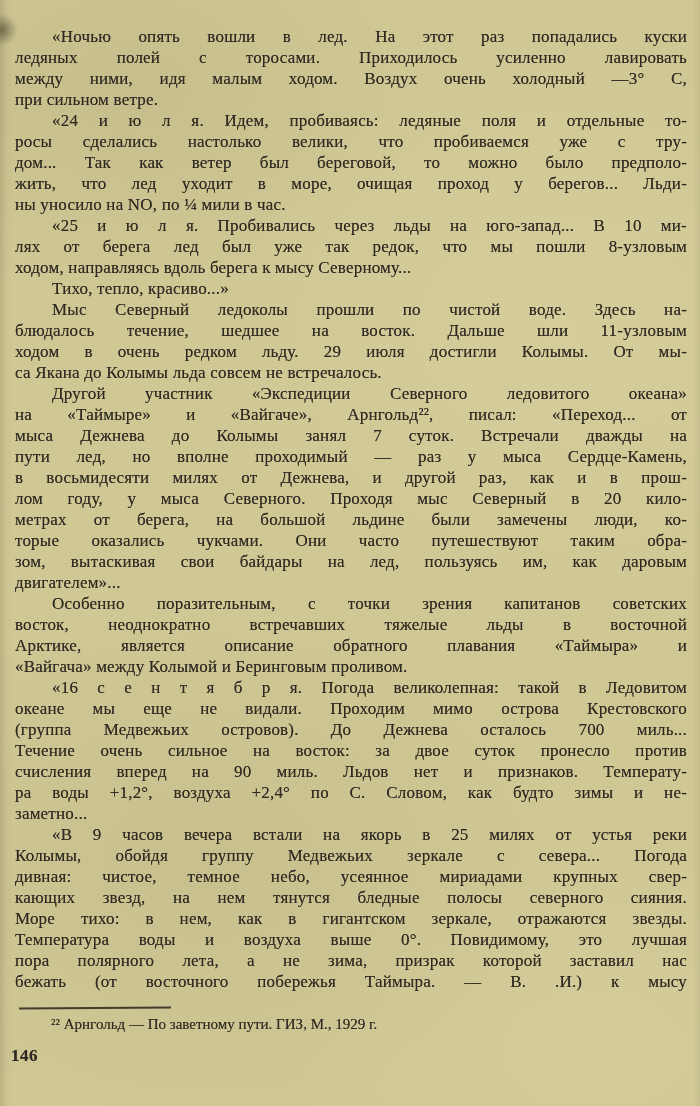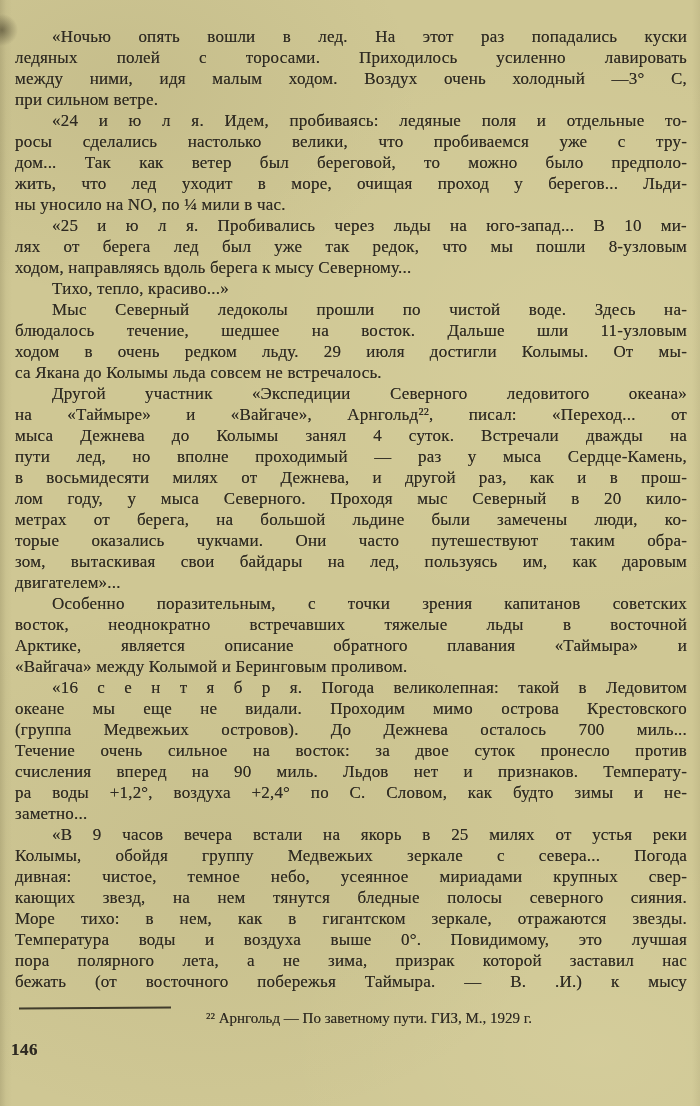--- a/index.html
+++ b/index.html
@@ -52,25 +52,25 @@
   }
   .footnote-rule {
     margin-top: 15px;
     margin-left: 4px;
     width: 152px;
     height: 0;
     border-top: 2px solid rgba(40,36,26,0.85);
     transform: rotate(-0.3deg);
   }
   .footnote {
+    margin-top: 6px;
     font-size: 15px;
     line-height: 19px;
     text-indent: 36px;
     text-shadow: 0 0 0.5px rgba(43,39,30,0.55);
-    text-align: center;
   }
   .page-number {
     margin-top: 12px;
     margin-left: -4px;
     font-size: 17px;
     font-weight: bold;
     letter-spacing: 0.5px;
     text-shadow: 0 0 0.5px rgba(43,39,30,0.6);
   }
 </style>
@@ -91,21 +91,21 @@
       <div class="line first">«25 и ю л я. Пробивались через льды на юго-запад... В 10 ми-</div>
       <div class="line">лях от берега лед был уже так редок, что мы пошли 8-узловым</div>
       <div class="line last">ходом, направляясь вдоль берега к мысу Северному...</div>
       <div class="line first last">Тихо, тепло, красиво...»</div>
       <div class="line first">Мыс Северный ледоколы прошли по чистой воде. Здесь на-</div>
       <div class="line">блюдалось течение, шедшее на восток. Дальше шли 11-узловым</div>
       <div class="line">ходом в очень редком льду. 29 июля достигли Колымы. От мы-</div>
       <div class="line last">са Якана до Колымы льда совсем не встречалось.</div>
       <div class="line first">Другой участник «Экспедиции Северного ледовитого океана»</div>
       <div class="line">на «Таймыре» и «Вайгаче», Арнгольд²², писал: «Переход... от</div>
-      <div class="line">мыса Дежнева до Колымы занял 4 суток. Встречали дважды на</div>
+      <div class="line">мыса Дежнева до Колымы занял 7 суток. Встречали дважды на</div>
       <div class="line">пути лед, но вполне проходимый — раз у мыса Сердце-Камень,</div>
       <div class="line">в восьмидесяти милях от Дежнева, и другой раз, как и в прош-</div>
       <div class="line">лом году, у мыса Северного. Проходя мыс Северный в 20 кило-</div>
       <div class="line">метрах от берега, на большой льдине были замечены люди, ко-</div>
       <div class="line">торые оказались чукчами. Они часто путешествуют таким обра-</div>
       <div class="line">зом, вытаскивая свои байдары на лед, пользуясь им, как даровым</div>
       <div class="line last">двигателем»...</div>
       <div class="line first">Особенно поразительным, с точки зрения капитанов советских</div>
       <div class="line">восток, неоднократно встречавших тяжелые льды в восточной</div>
       <div class="line">Арктике, является описание обратного плавания «Таймыра» и</div>

